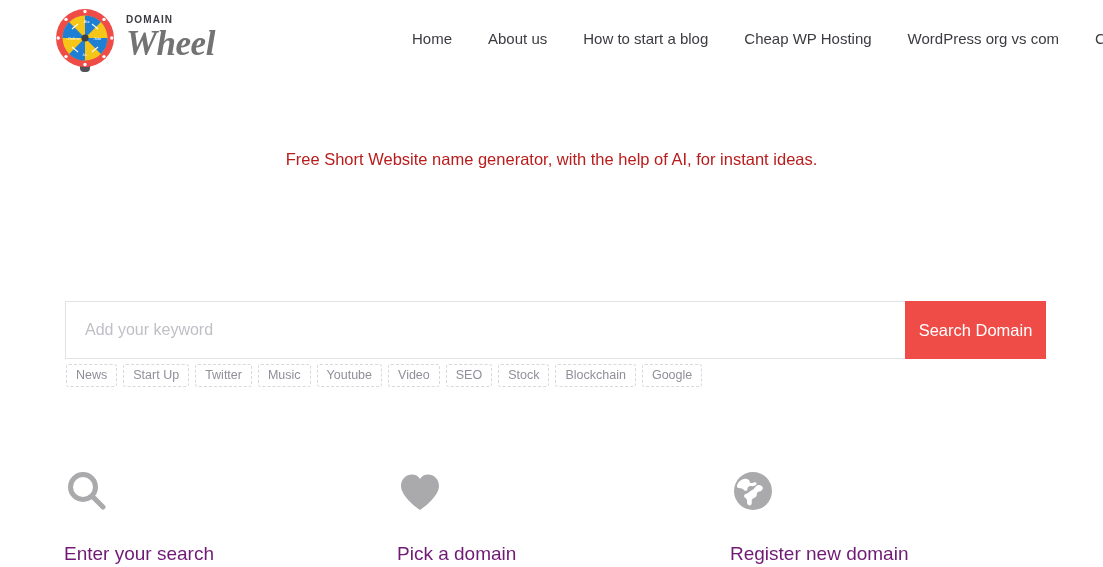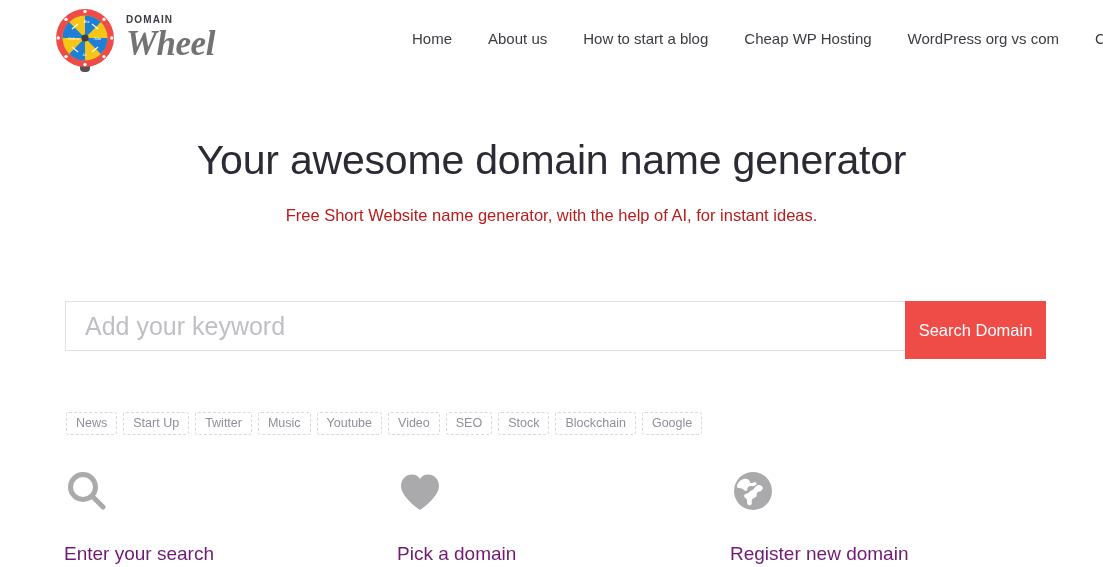--- a/index.html
+++ b/index.html
@@ -115,26 +115,26 @@
   .search-wrap {
     position: absolute;
     top: 301px;
     left: 65px;
     width: 981px;
     height: 58px;
     display: flex;
   }
   .search-input {
     flex: 1 1 auto;
-    height: 50px;
+    height: 58px;
     border: 1px solid #e2e2e4;
     border-right: none;
     background: #fff;
     font-family: "Liberation Sans", sans-serif;
-    font-size: 25px;
+    font-size: 16px;
     color: #ef4444;
     padding: 0 19px;
     outline: none;
   }
   .search-input::placeholder { color: #bfbfc6; }
   .search-button {
     flex: none;
     width: 141px;
     height: 58px;
     background: #ef4b47;
@@ -149,21 +149,20 @@
 
   
   .tag-row {
     position: absolute;
     top: 364px;
     left: 66px;
     width: 990px;
     display: flex;
     flex-wrap: wrap;
     gap: 6px;
-    margin-top: 48px;
   }
   .tag-chip {
     border: 1px dashed #d8d8dd;
     border-radius: 3px;
     background: #fff;
     color: #8f8f99;
     font-family: "Liberation Sans", sans-serif;
     font-size: 12.5px;
     line-height: 18px;
     padding: 1px 9px 2px 9px;
@@ -252,21 +251,20 @@
       <a class="nav-link" href="#">Home</a>
       <a class="nav-link" href="#">About us</a>
       <a class="nav-link" href="#">How to start a blog</a>
       <a class="nav-link" href="#">Cheap WP Hosting</a>
       <a class="nav-link" href="#">WordPress org vs com</a>
       <a class="nav-link" href="#">Contact</a>
     </nav>
   </header>
 
   <section class="hero">
-    <h1 class="hero-title">Your awesome domain name generator</h1>
     <p class="hero-sub">Free Short Website name generator, with the help of AI, for instant ideas.</p>
   </section>
 
   <div class="search-wrap">
     <input class="search-input" type="text" placeholder="Add your keyword" style="">
     <button class="search-button">Search Domain</button>
   </div>
 
   <div class="tag-row">
     <span class="tag-chip">News</span>

